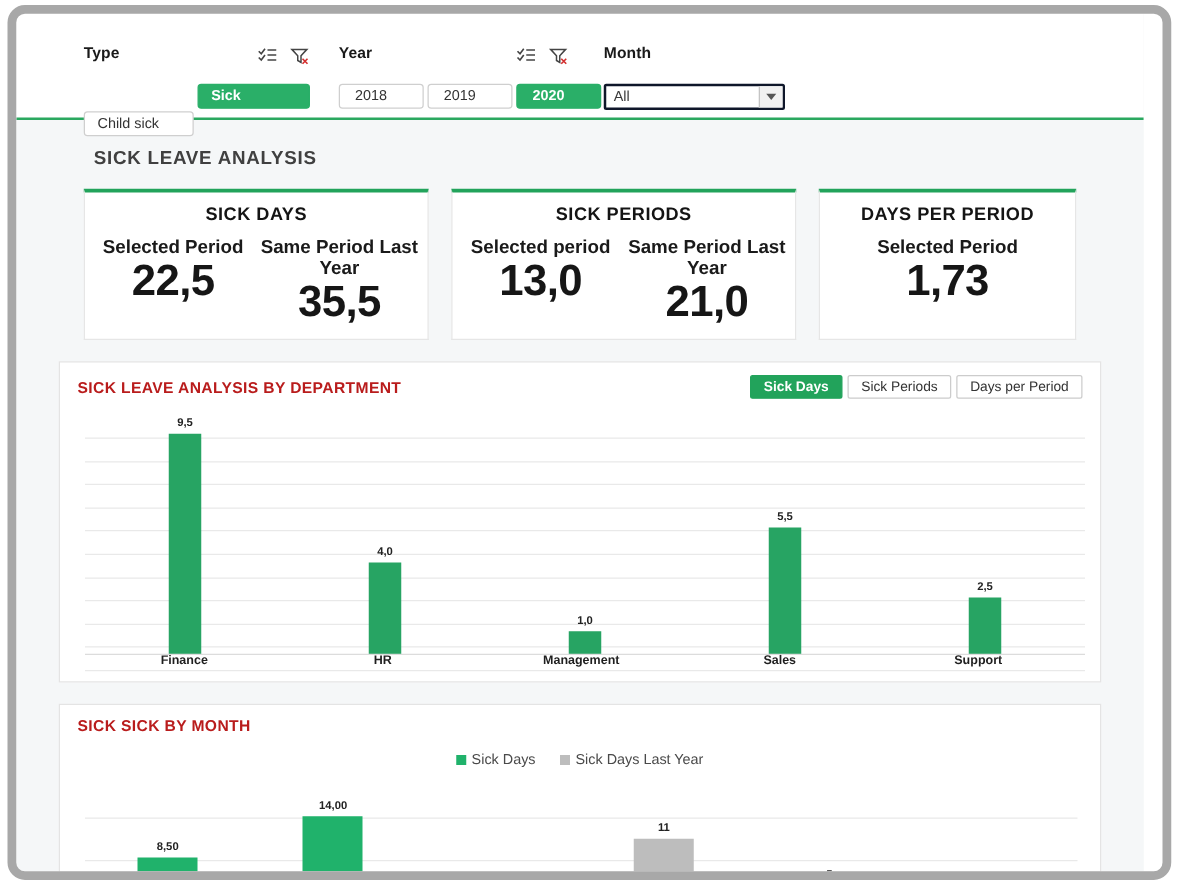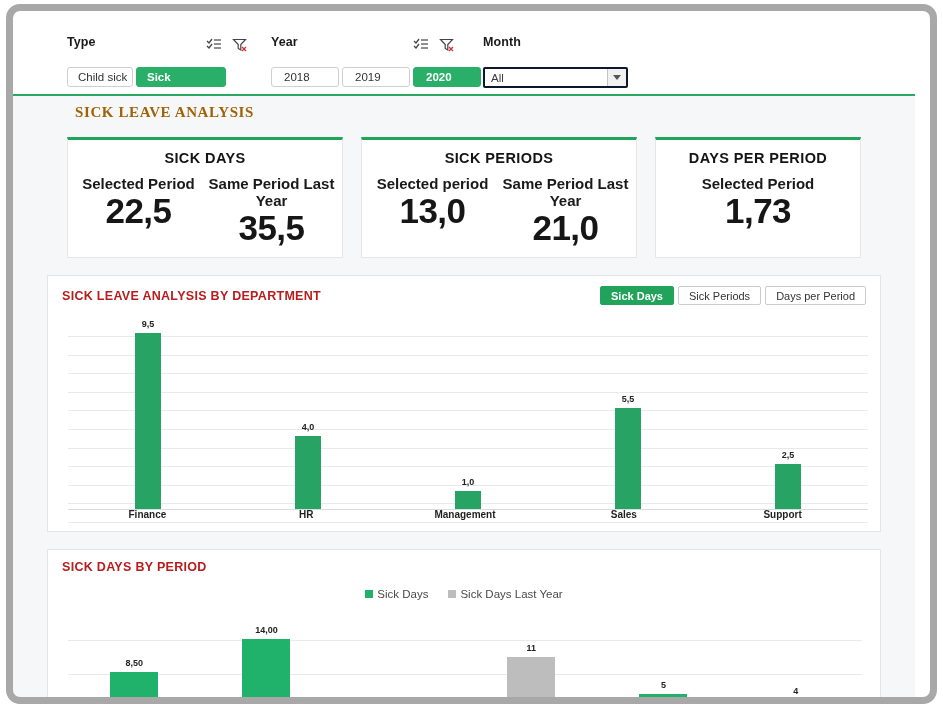--- a/index.html
+++ b/index.html
@@ -97,21 +97,21 @@
     white-space: nowrap;
     cursor: pointer;
     font-family: "Liberation Sans", sans-serif;
   }
   .pill.selected {
     background: #2aaf68;
     border-color: #2aaf68;
     color: #ffffff;
     font-weight: bold;
   }
-  .pill.w-type0 { width: 66px; }
+  .pill.w-type0 { width: 88px; margin-top: 22px; }
   .pill.w-type1 { width: 90px; }
   .pill.w-year  { width: 68px; text-align: left; padding-left: 12px; }
 
   .select-box {
     width: 145px;
     height: 21px;
     background: #ffffff;
     border: 2px solid #0f172a;
     border-radius: 2px;
     display: flex;
@@ -141,24 +141,23 @@
     border-top: 5px solid #555555;
   }
 
   
   .content {
     padding: 0 20px;
   }
   .page-title {
     font-size: 15px;
     font-weight: bold;
-    color: #a16207;
+    color: #404040;
     letter-spacing: 0.6px;
-    padding: 8px 0 16px 42px;
-    font-family: Liberation Serif, serif;
+    padding: 22px 0 16px 42px;
   }
 
   
   .kpi-row {
     display: flex;
     gap: 18px;
     padding: 0 34px;
   }
   .kpi-card {
     background: #ffffff;
@@ -524,21 +523,21 @@
               <div class="cat">HR</div>
               <div class="cat">Management</div>
               <div class="cat">Sales</div>
               <div class="cat">Support</div>
             </div>
         </div>
       </div>
 
       <div class="panel">
         <div class="panel-head">
-          <div class="panel-title">SICK DAYS BY PERIOD</div>
+          <div class="panel-title">SICK SICK BY MONTH</div>
         </div>
         <div class="legend">
           <div class="legend-item">
             <span class="legend-swatch" id="sw0" style="background: rgb(32, 178, 107);"></span>
             <span>Sick Days</span>
           </div>
           <div class="legend-item">
             <span class="legend-swatch" id="sw1" style="background: rgb(189, 189, 189);"></span>
             <span>Sick Days Last Year</span>
           </div>

